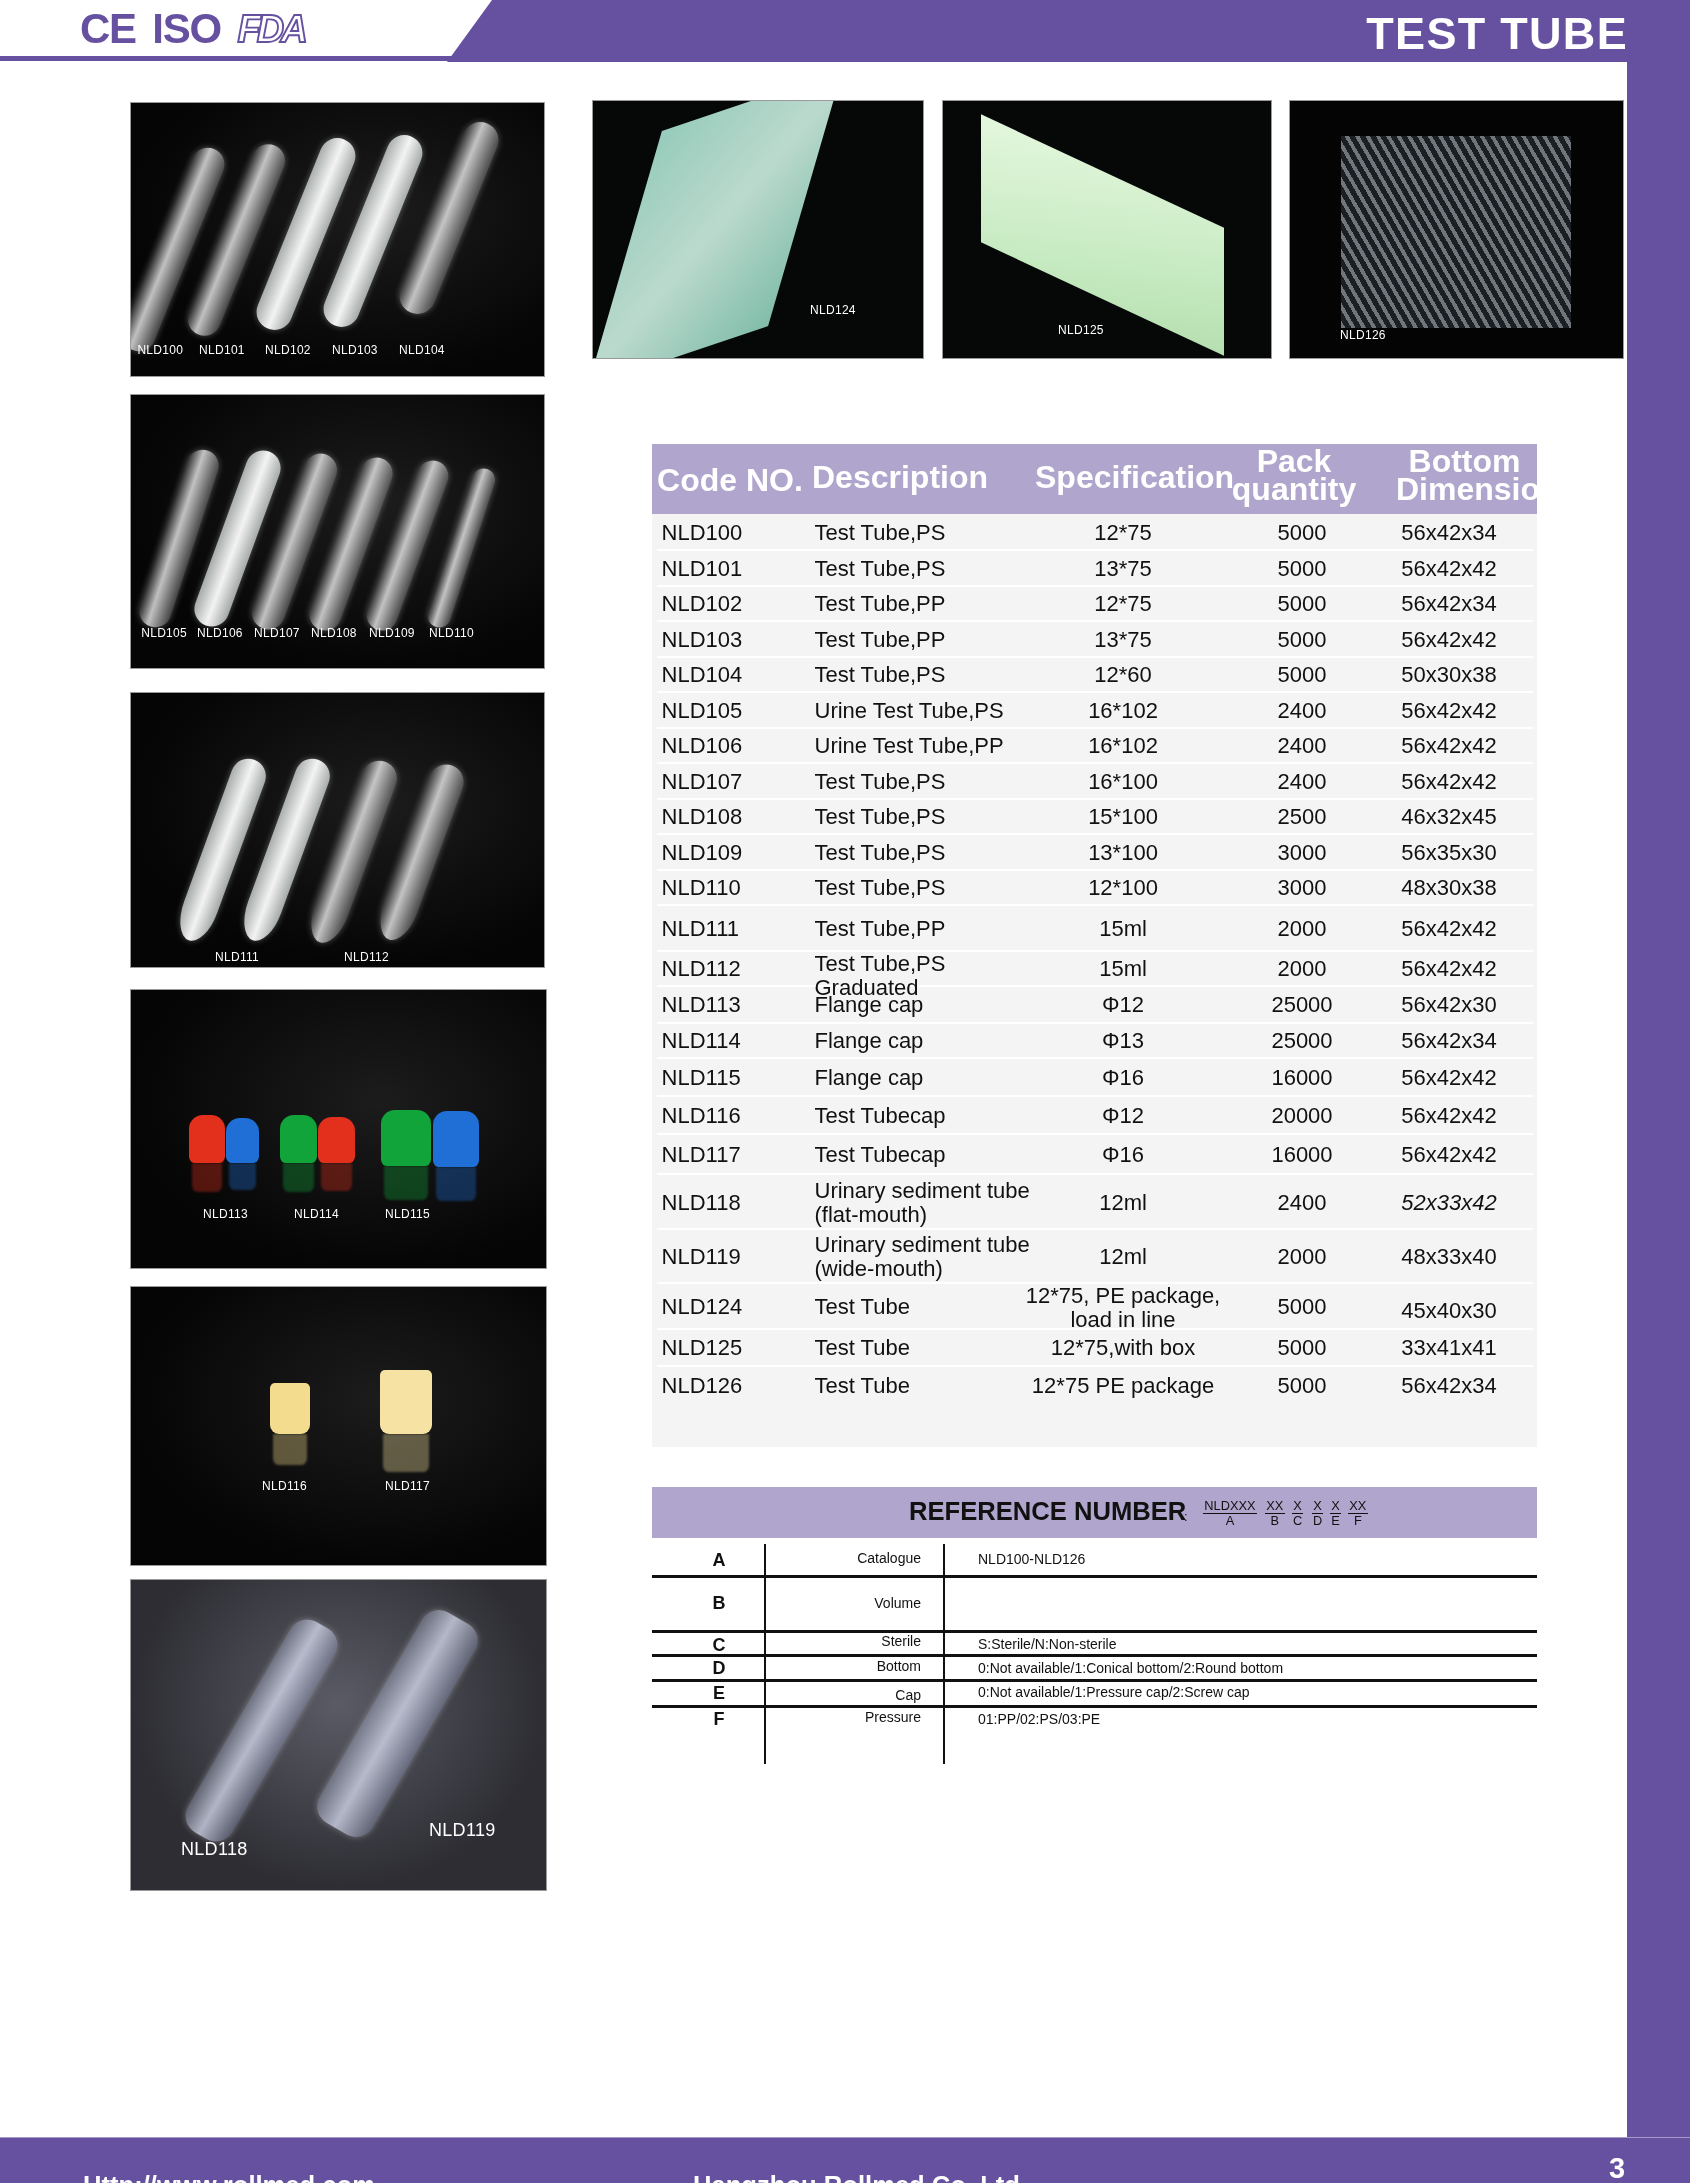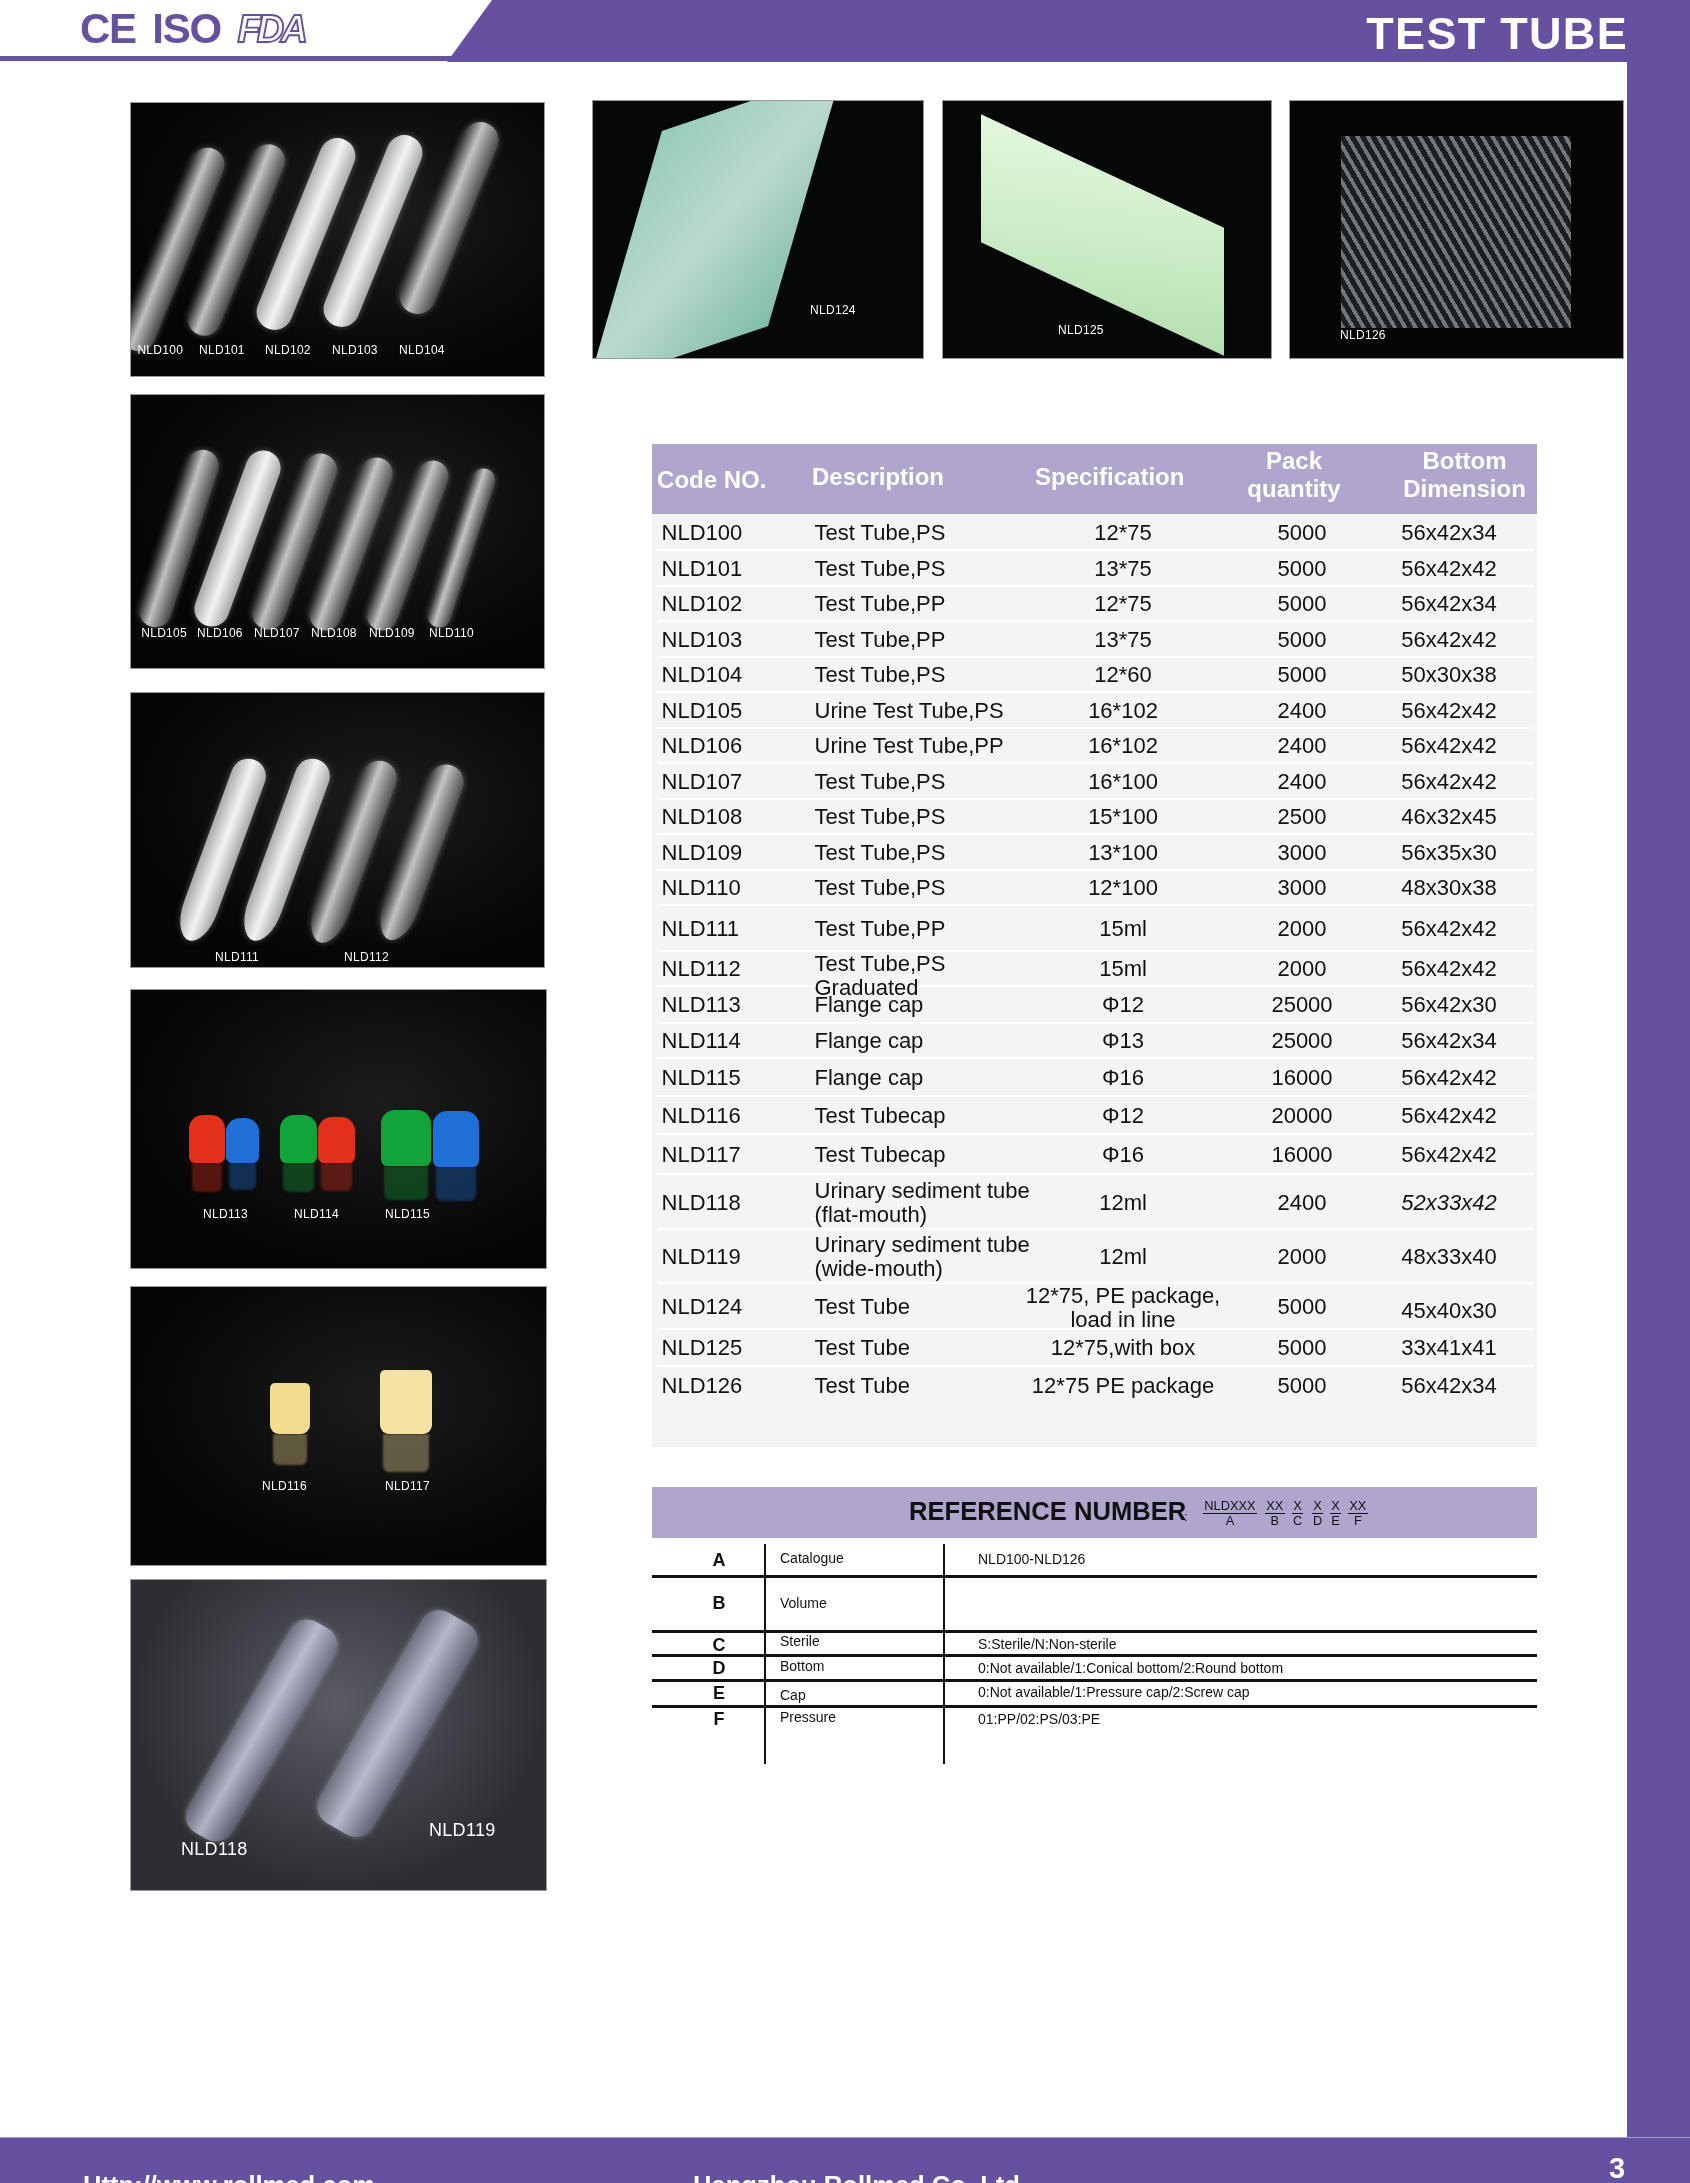--- a/index.html
+++ b/index.html
@@ -34,42 +34,42 @@
           box-shadow: 0 0 6.4px rgba(255,255,255,0.3); }
   .tube.frost { background: linear-gradient(90deg, rgba(235,240,240,0.7), rgba(255,255,255,0.95) 50%, rgba(230,235,235,0.7)); }
   .tube.conical { border-radius: 19px 19px 19px 19px / 19px 19px 38px 38px; }
   .cap { position: absolute; border-radius: 14px 14px 6.4px 6.4px; }
   .cap::after { content: ""; position: absolute; left: 2.6px; right: 2.6px; top: 100%; height: 60%;
                 background: inherit; opacity: 0.35; border-radius: 0 0 6.4px 6.4px; filter: blur(1.3px); }
 
   
   .ptable { position: absolute; left: 652px; top: 444px; width: 885px; height: 1003px; background: #f4f4f4; }
   .ptable .thead { position: absolute; left: 0; top: 0; width: 885px; height: 70px; background: #b0a6cd; color: #fff;
-                   font-weight: bold; font-size: 24px; }
+                   font-weight: bold; font-size: 32px; }
   .ptable .th { position: absolute; text-align: center; line-height: 28px; white-space: nowrap; }
   .ptable .row { position: absolute; left: 4.5px; width: 876px; border-bottom: 2.6px solid #ffffff; font-size: 22px; color: #111; }
   .ptable .cell { position: absolute; white-space: nowrap; line-height: 24px; }
   .c-code { left: 5.1px; }
   .c-desc { left: 158px; }
   .c-spec { left: 358px; width: 217px; text-align: center; }
   .c-pack { left: 575px; width: 141px; text-align: center; }
   .c-dim  { left: 716px; width: 153px; text-align: center; }
 
   
   .refband { position: absolute; left: 652px; top: 1487px; width: 885px; height: 51px; background: #b0a6cd; }
   .refband .title { position: absolute; left: 257px; top: 10.2px; font-weight: bold; font-size: 25.6px; color: #111; }
   .refband .colon { position: absolute; left: 532px; top: 22px; font-size: 12.8px; color: #111; }
   .frac { position: absolute; top: 11.5px; text-align: center; font-size: 12.8px; color: #111; }
   .frac .top { border-bottom: 1.3px solid #111; padding: 0 1.3px; line-height: 14px; }
   .frac .bot { line-height: 14px; }
   .reftable { position: absolute; left: 652px; top: 1544px; width: 885px; height: 220px; }
   .reftable .vline { position: absolute; top: 0; width: 1.9px; height: 220px; background: #111; }
   .reftable .hline { position: absolute; left: 0; width: 885px; height: 2.6px; background: #111; }
   .reftable .rk { position: absolute; left: 38px; width: 58px; text-align: center; font-weight: bold; font-size: 18px; }
-  .reftable .rn { position: absolute; left: 128px; width: 141px; text-align: left; font-size: 14px; }
+  .reftable .rn { position: absolute; left: 128px; width: 141px; text-align: right; font-size: 14px; }
   .reftable .rv { position: absolute; left: 326px; width: 562px; font-size: 14px; line-height: 18px; white-space: pre-line; }
 </style>
 </head>
 <body>
 
 <div class="hdr-line"></div>
 <div class="hdr-band"></div>
 <div class="cert-logos">
   <span>CE</span>
   <span>ISO</span>

